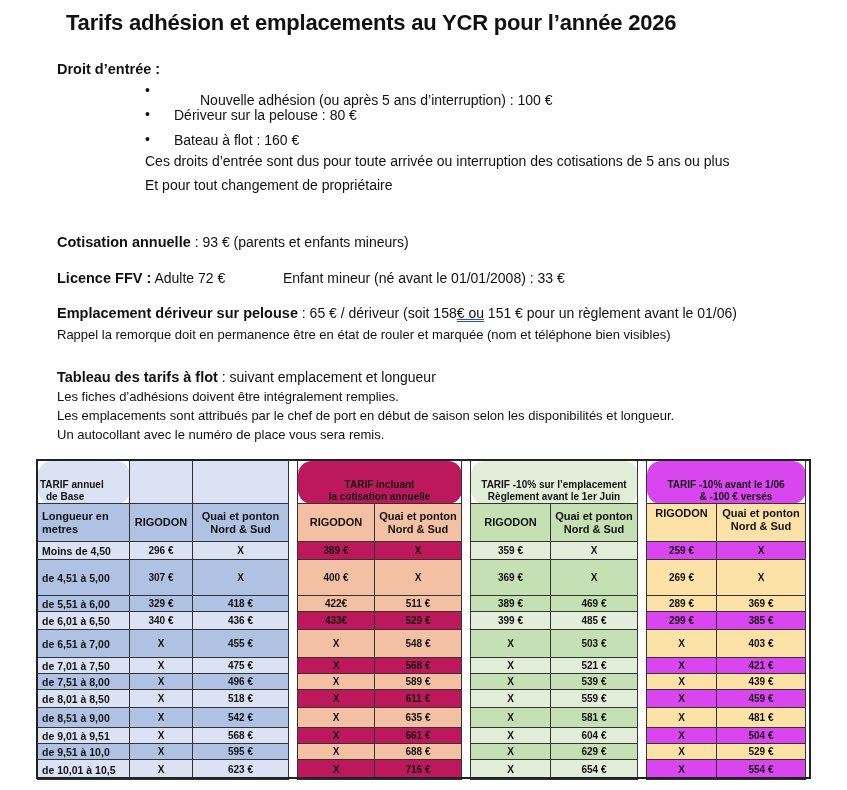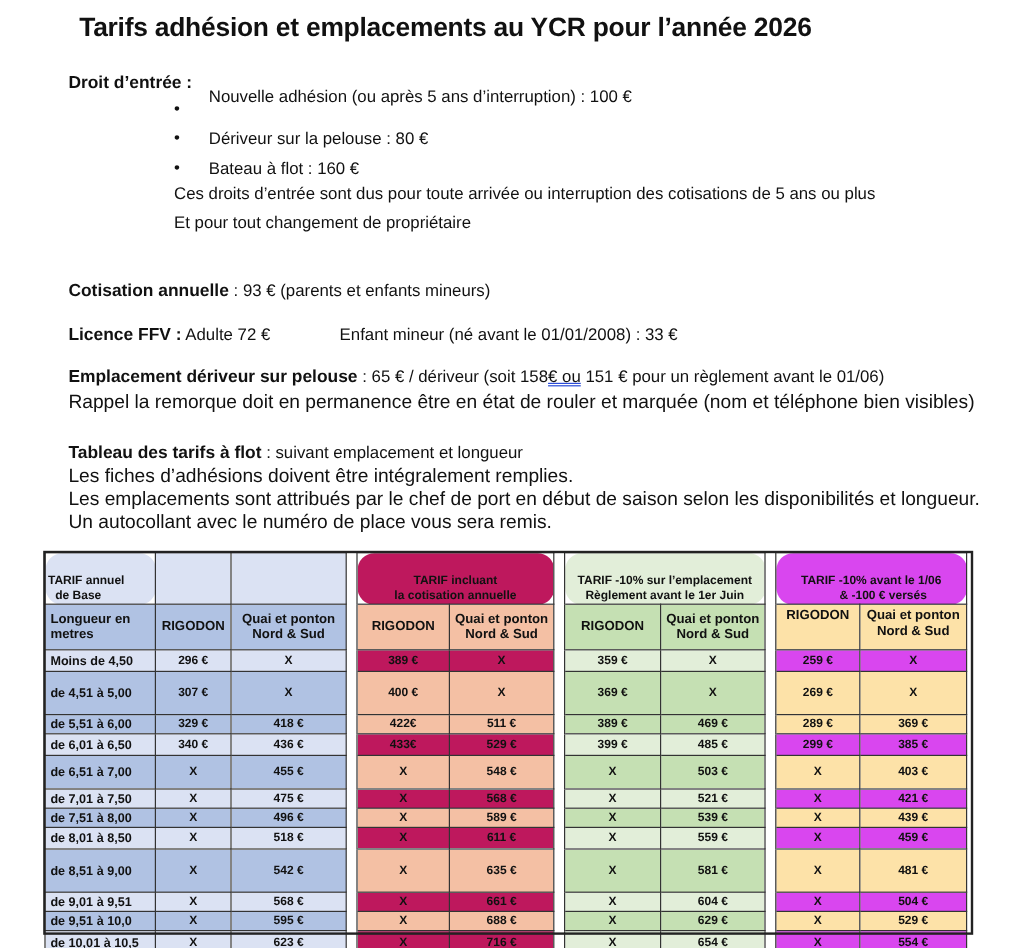--- a/index.html
+++ b/index.html
@@ -3,21 +3,21 @@
 <meta charset="utf-8">
 <style>
   html, body { margin: 0; padding: 0; background: #ffffff; }
   body { width: 847px; height: 790px; position: relative; overflow: hidden;
          font-family: "Liberation Sans", sans-serif; color: #111; }
   .title { position: absolute; left: 66px; top: 10px; font-size: 22px; font-weight: bold; letter-spacing: -0.2px; white-space: nowrap; }
   .txt { position: absolute; white-space: nowrap; font-size: 14px; }
   .sec-head { font-weight: bold; font-size: 14.5px; }
   .bul { position: absolute; left: 145px; font-size: 14px; }
   .bul-text { position: absolute; left: 174px; font-size: 14px; white-space: nowrap; }
-  .small { font-size: 16px; position: absolute; white-space: nowrap; }
+  .small { font-size: 13px; position: absolute; white-space: nowrap; }
   .uline { text-decoration: underline; text-decoration-style: double; text-decoration-color: #2a4bd7; }
 
   
   .tbl { position: absolute; left: 37px; top: 460px; border-collapse: collapse; table-layout: fixed;
          font-family: "Liberation Sans", sans-serif; font-size: 10px; font-weight: bold; }
   .tbl td { border: 1px solid #333; padding: 0 2px; text-align: center; overflow: hidden; white-space: nowrap; }
   .tbl td.gap { border-top: none; border-bottom: none; background: #fff; }
   .tbl td.len { text-align: left; padding-left: 4px; font-size: 10.5px; }
   .tbl td.hdr1 { font-size: 10px; line-height: 12px; vertical-align: top; padding-top: 18px; border-radius: 14px; }
   .tbl td.hdr2 { font-size: 11px; line-height: 13px; }
@@ -31,21 +31,21 @@
   .frame { position: absolute; left: 36px; top: 459px; width: 775px; height: 320px; border: 2px solid #222; box-sizing: border-box; pointer-events: none; }
 </style>
 </head>
 <body>
 
 <div class="title">Tarifs adhésion et emplacements au YCR pour l’année 2026</div>
 
 <div class="txt sec-head" style="left:57px; top:61px;">Droit d’entrée :</div>
 
 <div class="bul" style="top:82px;">•</div>
-<div class="bul-text" style="top:72px;">Nouvelle adhésion (ou après 5 ans d’interruption) : 100 €</div>
+<div class="bul-text" style="top:92px;margin-left:26px;">Nouvelle adhésion (ou après 5 ans d’interruption) : 100 €</div>
 <div class="bul" style="top:106px;">•</div>
 <div class="bul-text" style="top:107px;">Dériveur sur la pelouse : 80 €</div>
 <div class="bul" style="top:131px;">•</div>
 <div class="bul-text" style="top:132px;">Bateau à flot : 160 €</div>
 
 <div class="txt" style="left:145px; top:153px;">Ces droits d’entrée sont dus pour toute arrivée ou interruption des cotisations de 5 ans ou plus</div>
 <div class="txt" style="left:145px; top:177px;">Et pour tout changement de propriétaire</div>
 
 <div class="txt" style="left:57px; top:234px;">
   <span class="sec-head">Cotisation annuelle</span><span> : 93 € (parents et enfants mineurs)</span>
@@ -242,21 +242,21 @@
         <td class="gap"></td>
         <td class="o1">X</td>
         <td class="o1">611 €</td>
         <td class="gap"></td>
         <td class="g1">X</td>
         <td class="g1">559 €</td>
         <td class="gap"></td>
         <td class="y1">X</td>
         <td class="y1">459 €</td>
       </tr>
-      <tr style="height: 36px;">
+      <tr style="height: 20px;">
         <td class="len b2">de 8,51 à 9,00</td>
         <td class="b2">X</td>
         <td class="b2">542 €</td>
         <td class="gap"></td>
         <td class="o2">X</td>
         <td class="o2">635 €</td>
         <td class="gap"></td>
         <td class="g2">X</td>
         <td class="g2">581 €</td>
         <td class="gap"></td>

